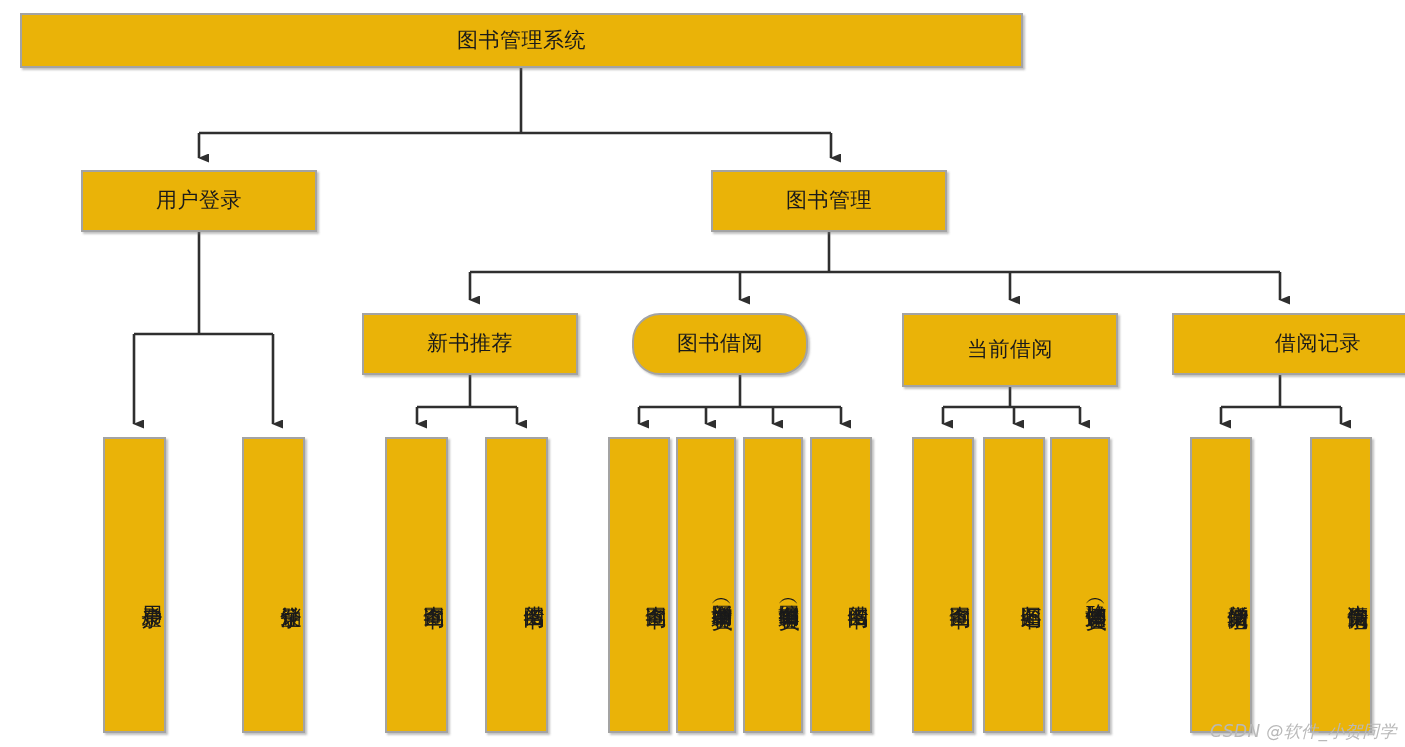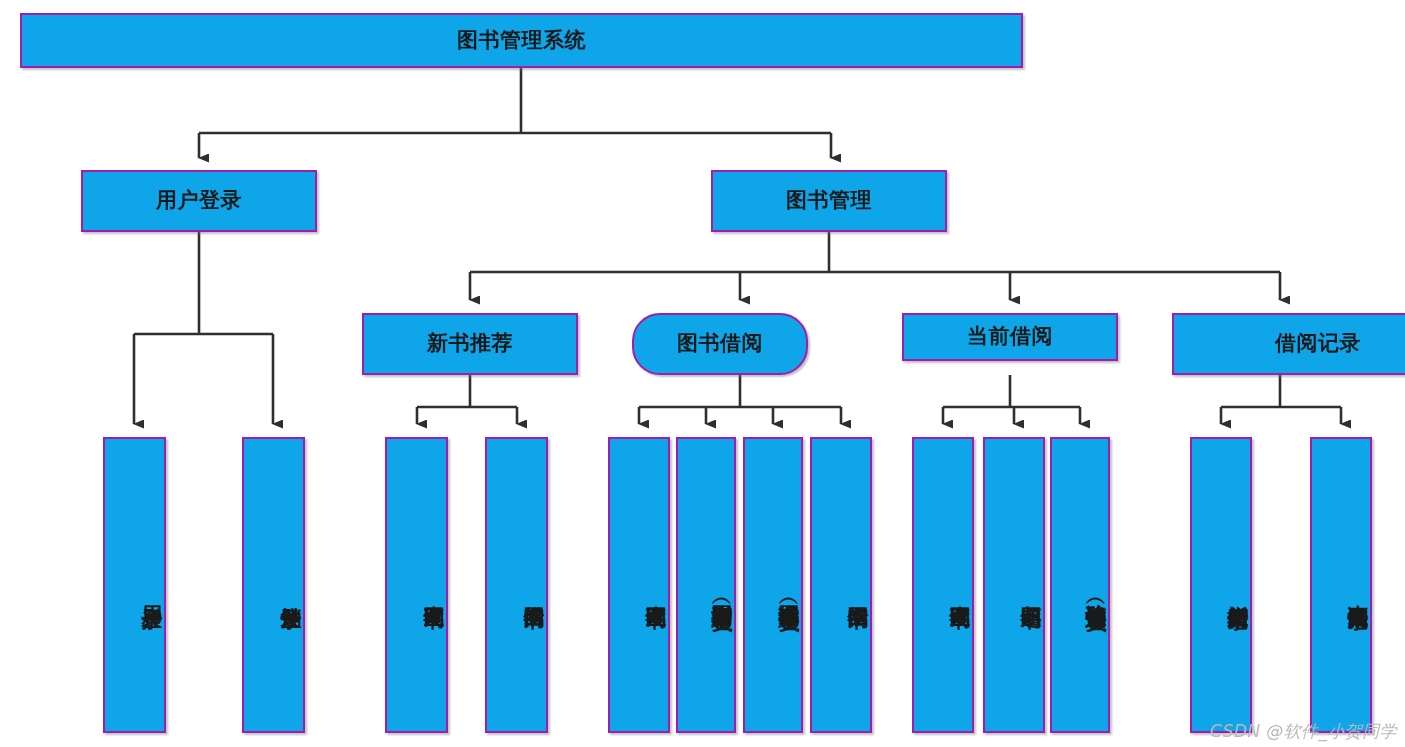--- a/index.html
+++ b/index.html
@@ -20,28 +20,27 @@
   #wires {
     position: absolute;
     left: 0;
     top: 0;
     width: 1405px;
     height: 747px;
   }
   .node {
     position: absolute;
     box-sizing: border-box;
-    border: 2px solid #a21caf;
-    background: #0ea5e9;
+    border: 2px solid #a3a3a3;
+    background: #eab308;
     box-shadow: 2px 2px 2px rgba(120,120,120,0.45);
     display: flex;
     align-items: center;
     justify-content: center;
     color: #1a1a1a;
-    font-weight: bold;
   }
   .node-h {
     font-size: 21px;
     letter-spacing: 0.5px;
     line-height: 1.2;
     white-space: nowrap;
   }
   .node-v {
     font-size: 21px;
     letter-spacing: 1px;
@@ -134,21 +133,21 @@
         <span class="lbl">图书管理</span>
       </div>
     </div>
   <div id="level3-layer">
       <div class="node node-h" style="left: 362px; top: 313px; width: 216px; height: 62px;">
         <span class="lbl">新书推荐</span>
       </div>
       <div class="node node-h" style="left: 632px; top: 313px; width: 176px; height: 62px; border-radius: 28px;">
         <span class="lbl">图书借阅</span>
       </div>
-      <div class="node node-h" style="left: 902px; top: 313px; width: 216px; height: 48px;">
+      <div class="node node-h" style="left: 902px; top: 313px; width: 216px; height: 74px;">
         <span class="lbl">当前借阅</span>
       </div>
       <div class="node node-h" style="left: 1172px; top: 313px; width: 257px; height: 62px; padding-left: 35px;">
         <span class="lbl">借阅记录</span>
       </div>
     </div>
   <div id="leaf-layer">
       <div class="node node-v" style="left: 103px; top: 437px; width: 63px; height: 296px;">
         <span class="lbl">用户登录</span>
       </div>

